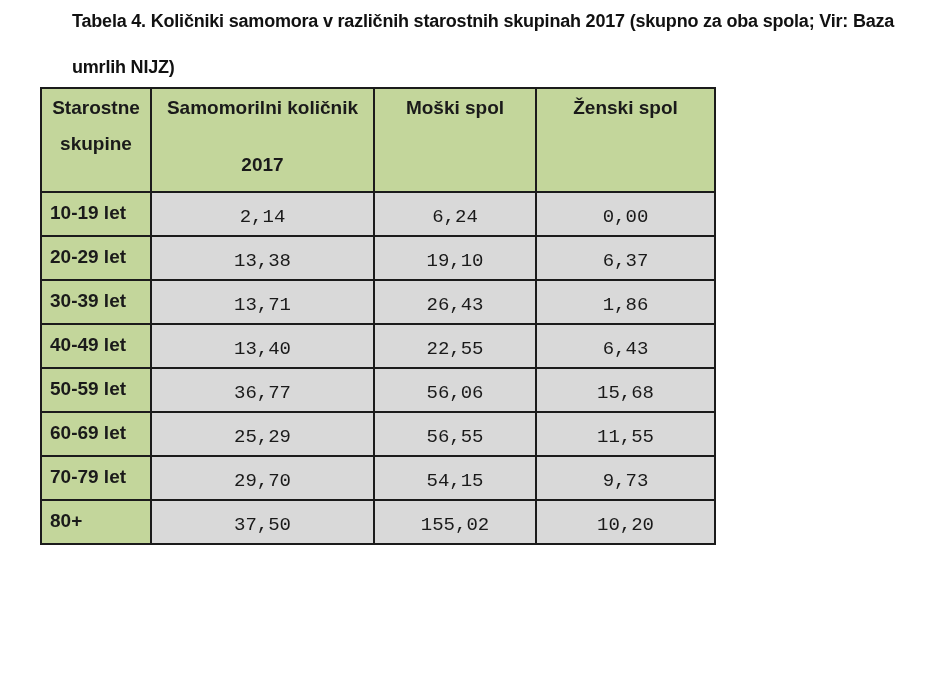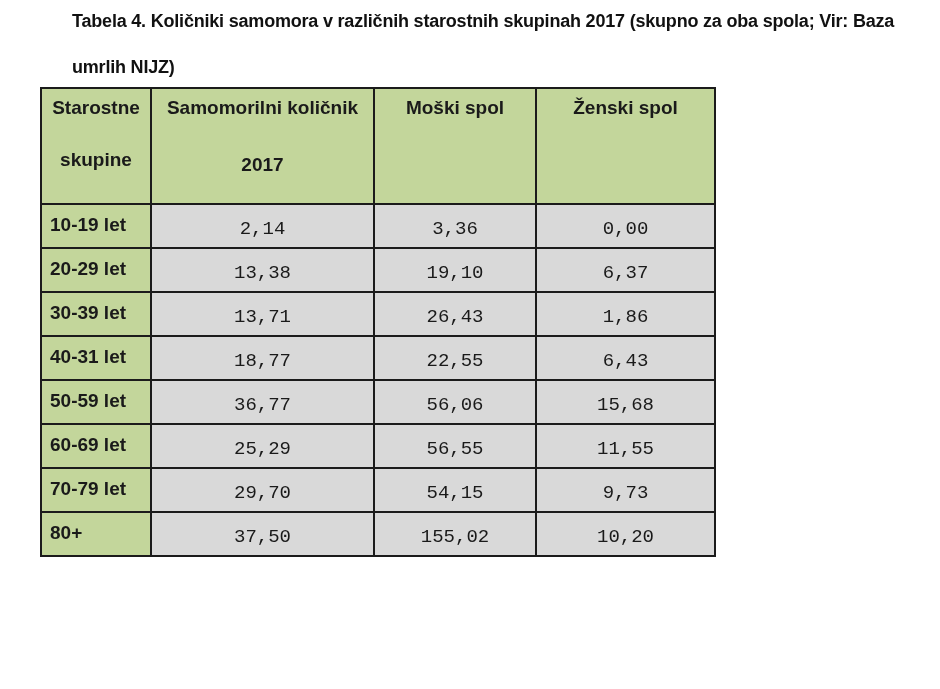--- a/index.html
+++ b/index.html
@@ -37,28 +37,28 @@
   .data-table col.c3 { width: 162px; }
   .data-table col.c4 { width: 179px; }
 
   .data-table th, .data-table td {
     border: 2px solid var(--border-color, #1b1b1b);
     vertical-align: top;
     font-size: 19px;
     padding: 0;
   }
   .data-table thead th {
-    height: 116px;
+    height: 104px;
     background: var(--header-bg, #c3d69b);
     font-weight: bold;
     text-align: center;
     padding-top: 7px;
   }
   .hline { display: block; line-height: 24px; }
-  .hline2 { margin-top: 28px; }
+  .hline2 { margin-top: 12px; }
   th.col-kolicnik .hline2 { margin-top: 33px; }
 
   .data-table tbody tr { height: 44px; }
   td.age-cell {
     background: var(--label-bg, #c3d69b);
     font-weight: bold;
     text-align: left;
     padding: 9px 0 0 8px;
   }
   td.val-cell {
@@ -99,38 +99,38 @@
       </th>
       <th>
         <span class="hline">Ženski spol</span>
       </th>
     </tr>
   </thead>
   <tbody>
     <tr>
       <td class="age-cell">10-19 let</td>
       <td class="val-cell">2,14</td>
-      <td class="val-cell">3,36</td>
+      <td class="val-cell">6,24</td>
       <td class="val-cell">0,00</td>
     </tr>
     <tr>
       <td class="age-cell">20-29 let</td>
       <td class="val-cell">13,38</td>
       <td class="val-cell">19,10</td>
       <td class="val-cell">6,37</td>
     </tr>
     <tr>
       <td class="age-cell">30-39 let</td>
       <td class="val-cell">13,71</td>
       <td class="val-cell">26,43</td>
       <td class="val-cell">1,86</td>
     </tr>
     <tr>
-      <td class="age-cell">40-31 let</td>
-      <td class="val-cell">18,77</td>
+      <td class="age-cell">40-49 let</td>
+      <td class="val-cell">13,40</td>
       <td class="val-cell">22,55</td>
       <td class="val-cell">6,43</td>
     </tr>
     <tr>
       <td class="age-cell">50-59 let</td>
       <td class="val-cell">36,77</td>
       <td class="val-cell">56,06</td>
       <td class="val-cell">15,68</td>
     </tr>
     <tr>

